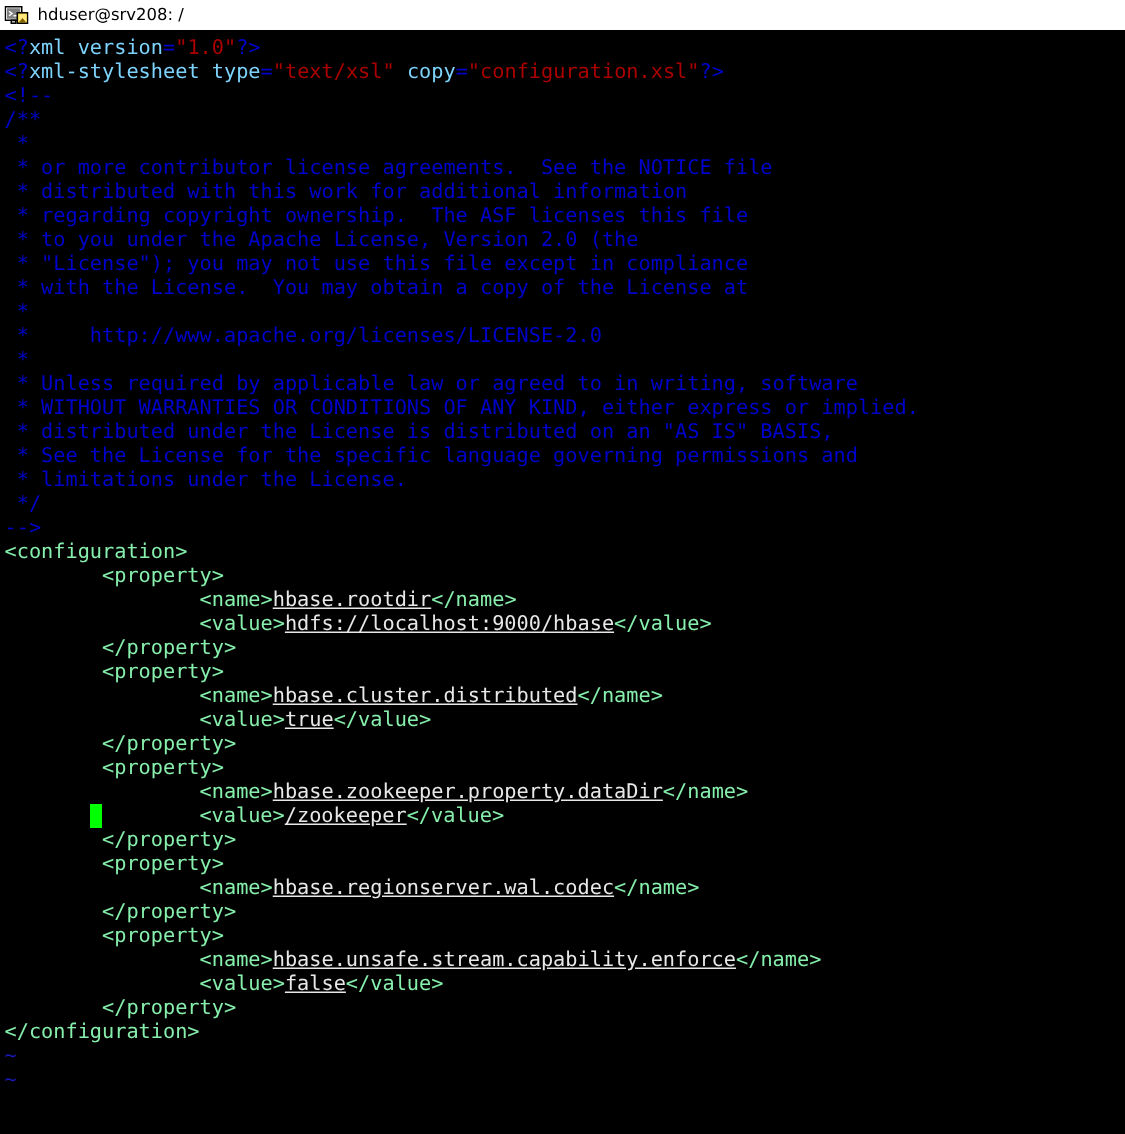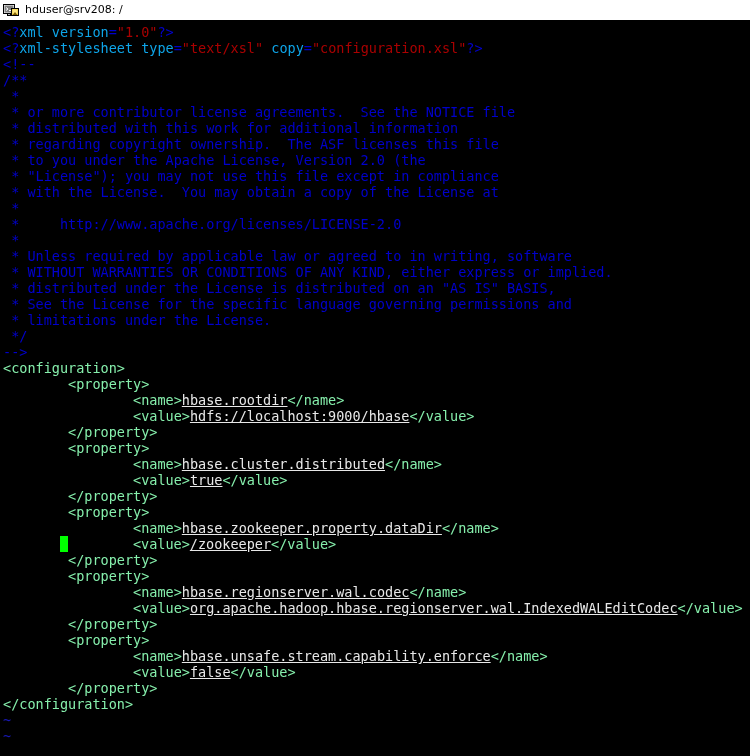--- a/index.html
+++ b/index.html
@@ -64,21 +64,21 @@
     white-space: pre;
     letter-spacing: 0px;
     font-family: "DejaVu Sans Mono", "Liberation Mono", monospace;
   }
   .tok { white-space: pre; }
 
   
   .c-tag      { color: #86efac; }   
   .c-text     { color: #e8e8e8; text-decoration: underline; }   
   .c-pi       { color: #0000cc; }   
-  .c-pi-name  { color: #0ea5e9; }   
+  .c-pi-name  { color: #7dd3fc; }   
   .c-string   { color: #aa0000; }   
   .c-comment  { color: #0000cc; }   
   .c-tilde    { color: #1818b2; }   
 
   .cursor {
     display: inline-block;
     width: 8px;
     height: 16px;
     background: #00ff00;
     vertical-align: top;
@@ -132,21 +132,20 @@
       <div class="line"><span class="tok c-tag">        &lt;property&gt;</span></div>
       <div class="line"><span class="tok c-tag">                &lt;name&gt;</span><span class="tok c-text">hbase.cluster.distributed</span><span class="tok c-tag">&lt;/name&gt;</span></div>
       <div class="line"><span class="tok c-tag">                &lt;value&gt;</span><span class="tok c-text">true</span><span class="tok c-tag">&lt;/value&gt;</span></div>
       <div class="line"><span class="tok c-tag">        &lt;/property&gt;</span></div>
       <div class="line"><span class="tok c-tag">        &lt;property&gt;</span></div>
       <div class="line"><span class="tok c-tag">                &lt;name&gt;</span><span class="tok c-text">hbase.zookeeper.property.dataDir</span><span class="tok c-tag">&lt;/name&gt;</span></div>
       <div class="line"><span class="tok c-tag">       </span><span class="cursor"></span><span class="tok c-tag">        &lt;value&gt;</span><span class="tok c-text">/zookeeper</span><span class="tok c-tag">&lt;/value&gt;</span></div>
       <div class="line"><span class="tok c-tag">        &lt;/property&gt;</span></div>
       <div class="line"><span class="tok c-tag">        &lt;property&gt;</span></div>
       <div class="line"><span class="tok c-tag">                &lt;name&gt;</span><span class="tok c-text">hbase.regionserver.wal.codec</span><span class="tok c-tag">&lt;/name&gt;</span></div>
-      <div class="line"><span class="tok c-tag">                &lt;value&gt;</span><span class="tok c-text">org.apache.hadoop.hbase.regionserver.wal.IndexedWALEditCodec</span><span class="tok c-tag">&lt;/value&gt;</span></div>
       <div class="line"><span class="tok c-tag">        &lt;/property&gt;</span></div>
       <div class="line"><span class="tok c-tag">        &lt;property&gt;</span></div>
       <div class="line"><span class="tok c-tag">                &lt;name&gt;</span><span class="tok c-text">hbase.unsafe.stream.capability.enforce</span><span class="tok c-tag">&lt;/name&gt;</span></div>
       <div class="line"><span class="tok c-tag">                &lt;value&gt;</span><span class="tok c-text">false</span><span class="tok c-tag">&lt;/value&gt;</span></div>
       <div class="line"><span class="tok c-tag">        &lt;/property&gt;</span></div>
       <div class="line"><span class="tok c-tag">&lt;/configuration&gt;</span></div>
       <div class="line"><span class="tok c-tilde">~</span></div>
       <div class="line"><span class="tok c-tilde">~</span></div>
     </div>
 </div>

